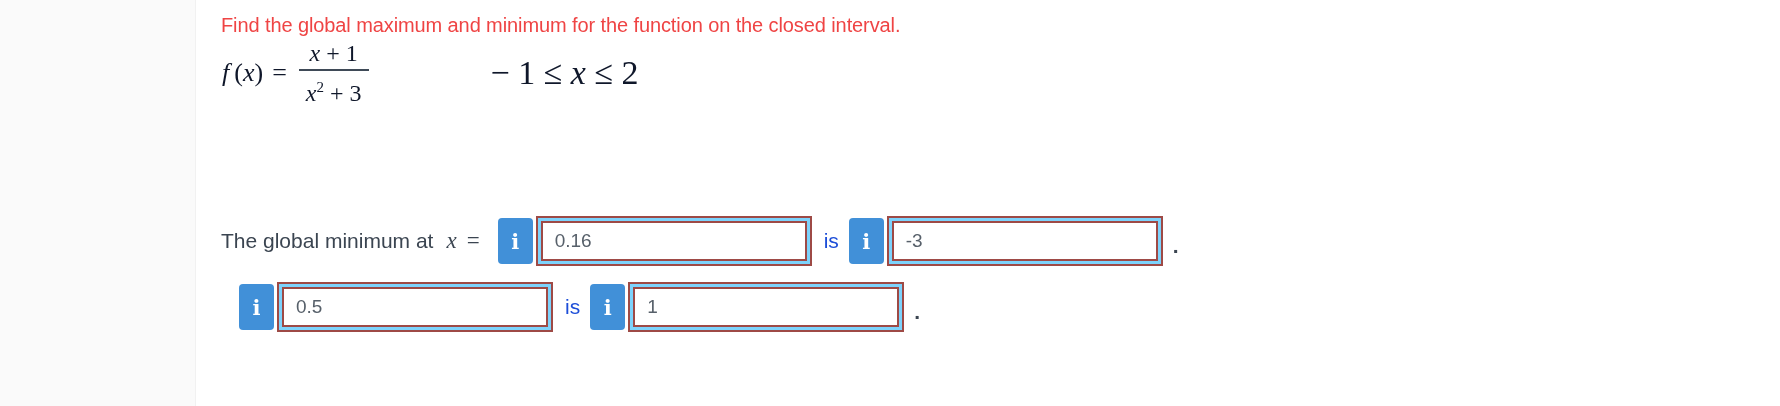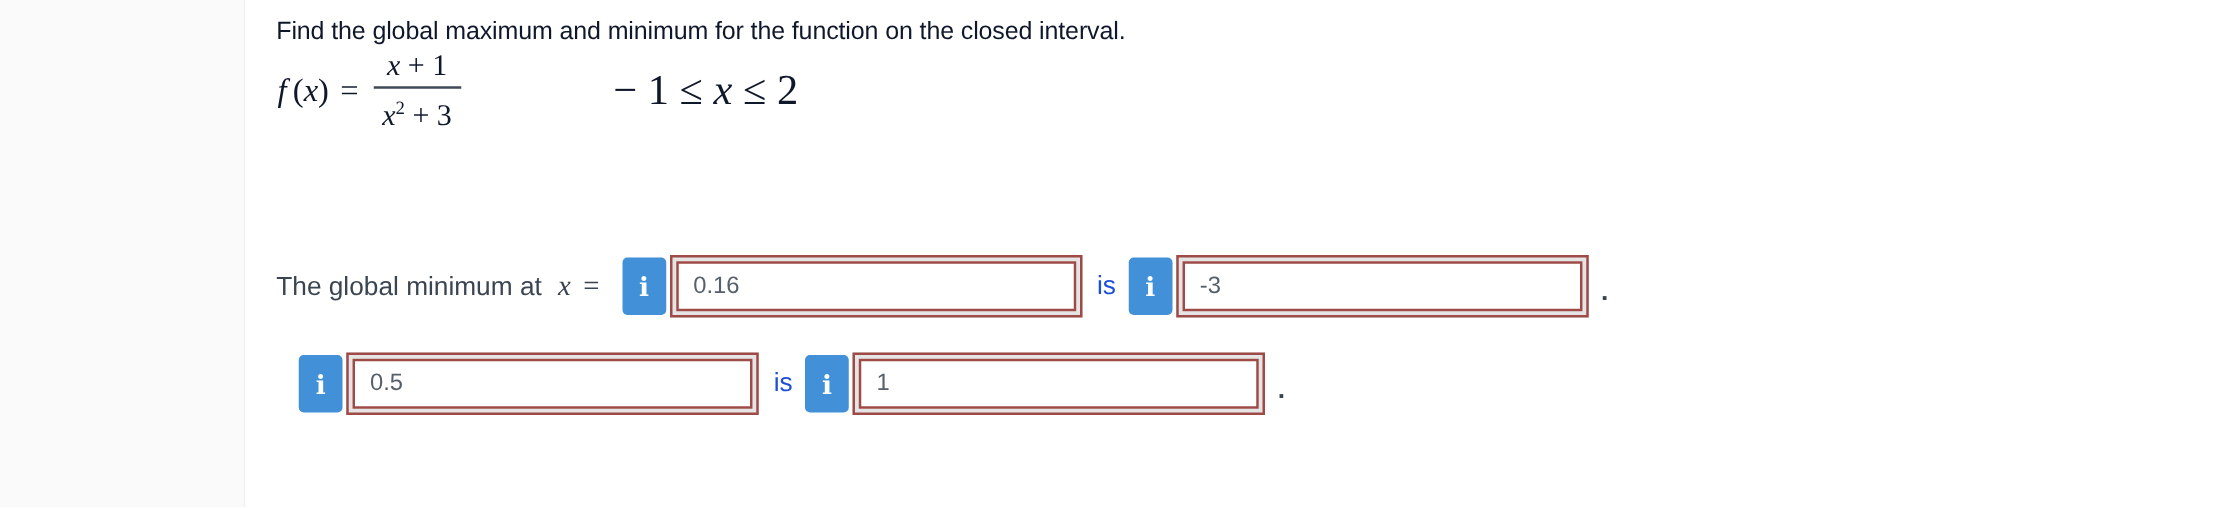--- a/index.html
+++ b/index.html
@@ -13,21 +13,21 @@
   .left-rail {
     position: absolute; left: 0; top: 0; bottom: 0; width: 196px;
     background: #fafafa; border-right: 1px solid #f1f1f1;
   }
   .content {
     position: absolute; left: 197px; top: 0; right: 0; bottom: 0;
     background: #ffffff;
   }
   .prompt {
     position: absolute; left: 24px; top: 12px;
-    font-size: 20px; line-height: 26px; color: #0f172a; letter-spacing: -0.1px;
+    font-size: 20px; line-height: 26px; color: #ef4444; letter-spacing: -0.1px;
   }
   
   .formula {
     position: absolute; left: 25px; top: 40px; height: 66px;
     display: flex; align-items: center;
     font-family: "Liberation Serif", serif; color: #0f172a;
   }
   .lhs { font-size: 26px; white-space: nowrap; }
   .it { font-style: italic; }
   .up { font-style: normal; }
@@ -39,44 +39,44 @@
   }
   .fraction .num { padding: 0 7px 3px 7px; line-height: 26px; }
   .fraction .den { padding: 3px 7px 0 7px; line-height: 26px; border-top: 2px solid #3f4a57; }
   .fraction sup { font-size: 15px; font-style: normal; }
   .interval { font-size: 34px; margin-left: 122px; white-space: nowrap; }
   
   .answer-row {
     position: absolute; left: 24px; height: 50px;
     display: flex; align-items: center; white-space: nowrap;
   }
-  .row-min { top: 204px; }
+  .row-min { top: 216px; }
   .row-max { top: 282px; }
   .row-label { font-size: 21px; color: #3b4551; }
   .mvar {
     font-family: "Liberation Serif", serif; font-style: italic;
     font-size: 23px; margin: 0 10px 0 13px;
   }
   .meq { font-family: "Liberation Serif", serif; font-size: 23px; }
   .info-btn {
     width: 35px; height: 46px; flex: 0 0 auto;
     background: #4190d8; border: none; border-radius: 4px;
     color: #ffffff; cursor: pointer;
     display: inline-flex; align-items: center; justify-content: center;
   }
   .btn-x { margin-left: 18px; }
   .btn-val { margin-left: 10px; }
   .info-glyph {
     font-family: "DejaVu Serif", serif; font-weight: bold;
     font-size: 21px; line-height: 1;
   }
   .answer-box {
-    display: inline-block; width: 330px; height: 50px; flex: 0 0 auto;
+    display: inline-block; width: 276px; height: 50px; flex: 0 0 auto;
     border: 2px solid #9e4a46; padding: 3px; margin-left: 3px;
-    background: #e5e5e5;
+    background: #7dd3fc;
   }
   .answer-box-inner {
     display: flex; align-items: center; width: 100%; height: 100%;
     border: 2px solid #9e4a46; background: #ffffff;
   }
   .answer-box-inner input {
     width: 100%; height: 100%; border: none; outline: none;
     background: transparent; padding-left: 12px;
     font-family: "Liberation Sans", sans-serif; font-size: 19px; color: #57606a;
   }

